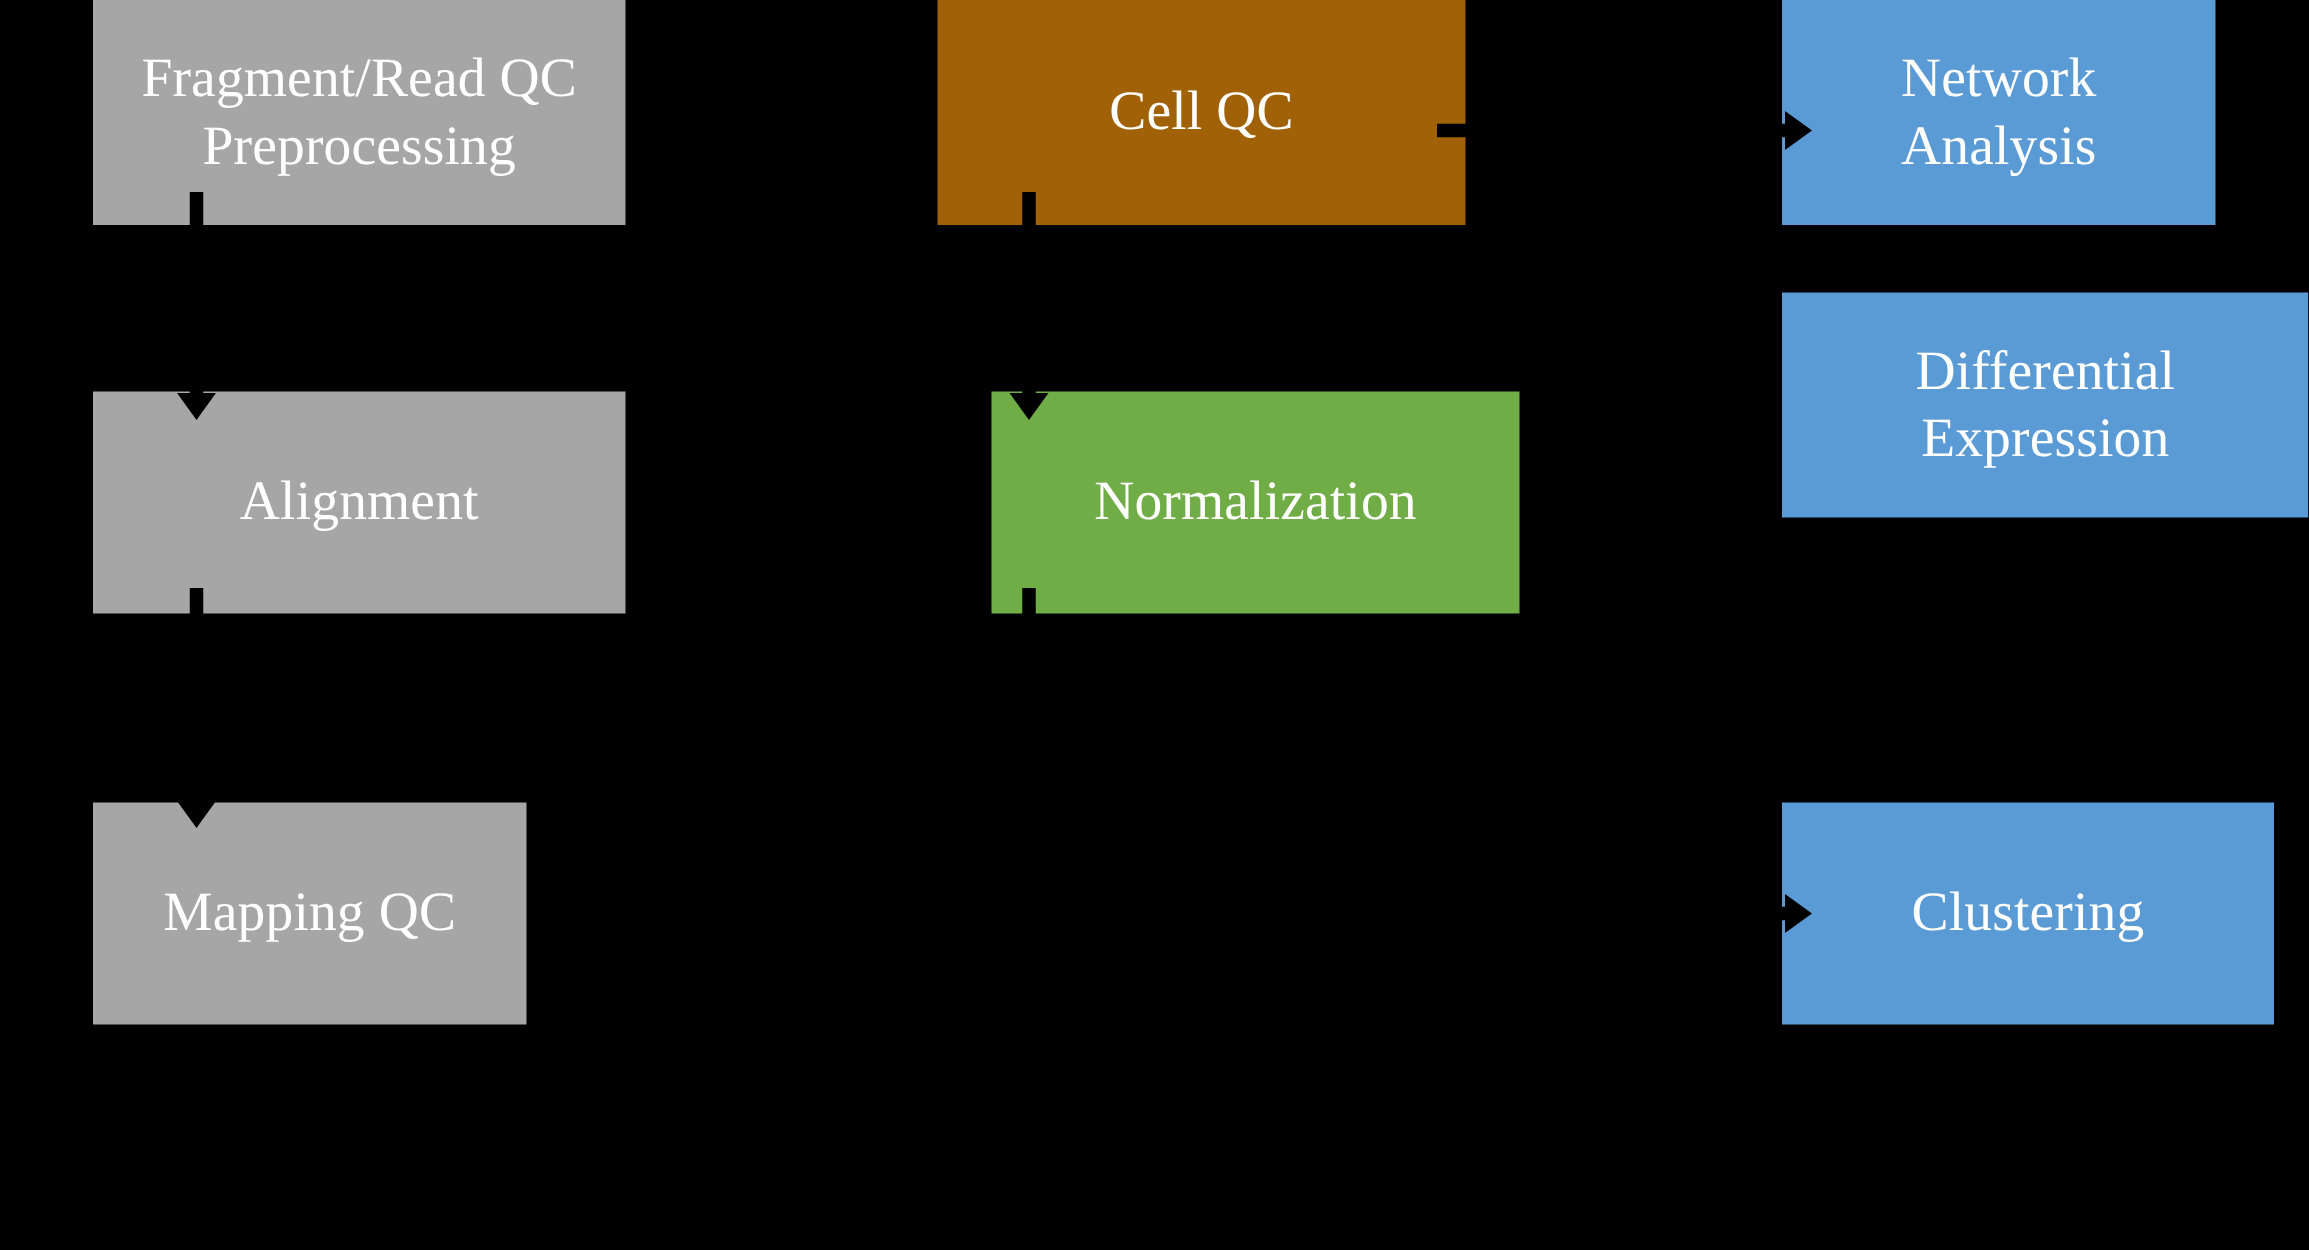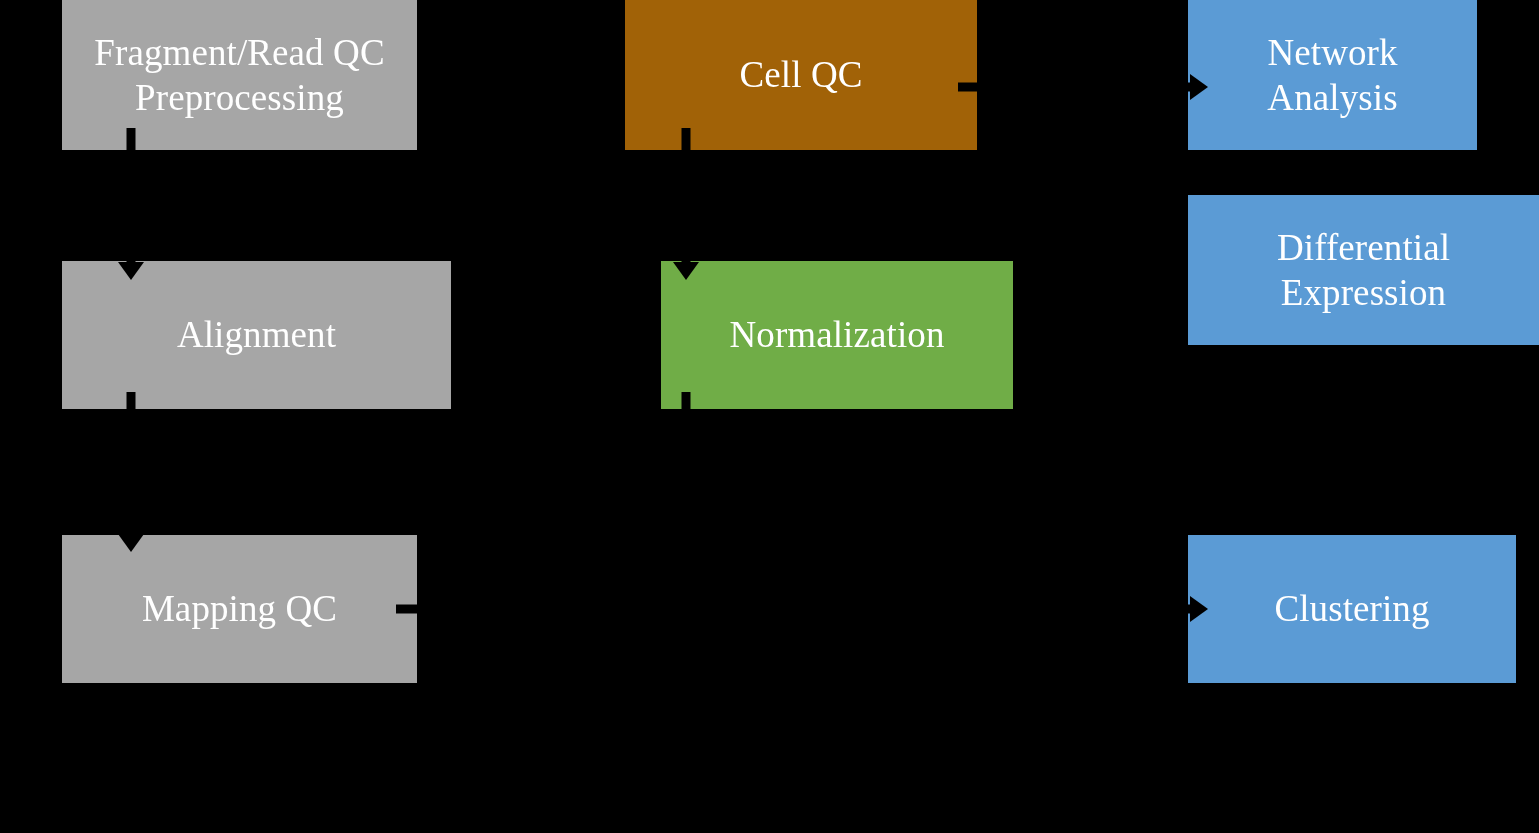--- a/index.html
+++ b/index.html
@@ -87,25 +87,25 @@
 </head>
 <body style="background: rgb(0, 0, 0);">
 
 <div id="canvas" style="background: rgb(0, 0, 0);">
 
   <div class="node" style="left: 62px; top: 0px; width: 355px; height: 150px; background: rgb(166, 166, 166);">
     <span class="label">Fragment/Read QC
 Preprocessing</span>
   </div>
 
-  <div class="node" style="left: 62px; top: 261px; width: 389px; height: 148px; background: rgb(166, 166, 166);">
+  <div class="node" style="left: 62px; top: 261px; width: 355px; height: 148px; background: rgb(166, 166, 166);">
     <span class="label">Alignment</span>
   </div>
 
-  <div class="node" style="left: 62px; top: 535px; width: 355px; height: 148px; background: rgb(166, 166, 166);">
+  <div class="node" style="left: 62px; top: 535px; width: 289px; height: 148px; background: rgb(166, 166, 166);">
     <span class="label">Mapping QC</span>
   </div>
 
   <div class="node" style="left: 625px; top: 0px; width: 352px; height: 150px; background: #a16207;">
     <span class="label">Cell QC</span>
   </div>
 
   <div class="node" style="left: 625px; top: 261px; width: 352px; height: 148px; background: rgb(112, 173, 71); margin-left: 36px;">
     <span class="label">Normalization</span>
   </div>

